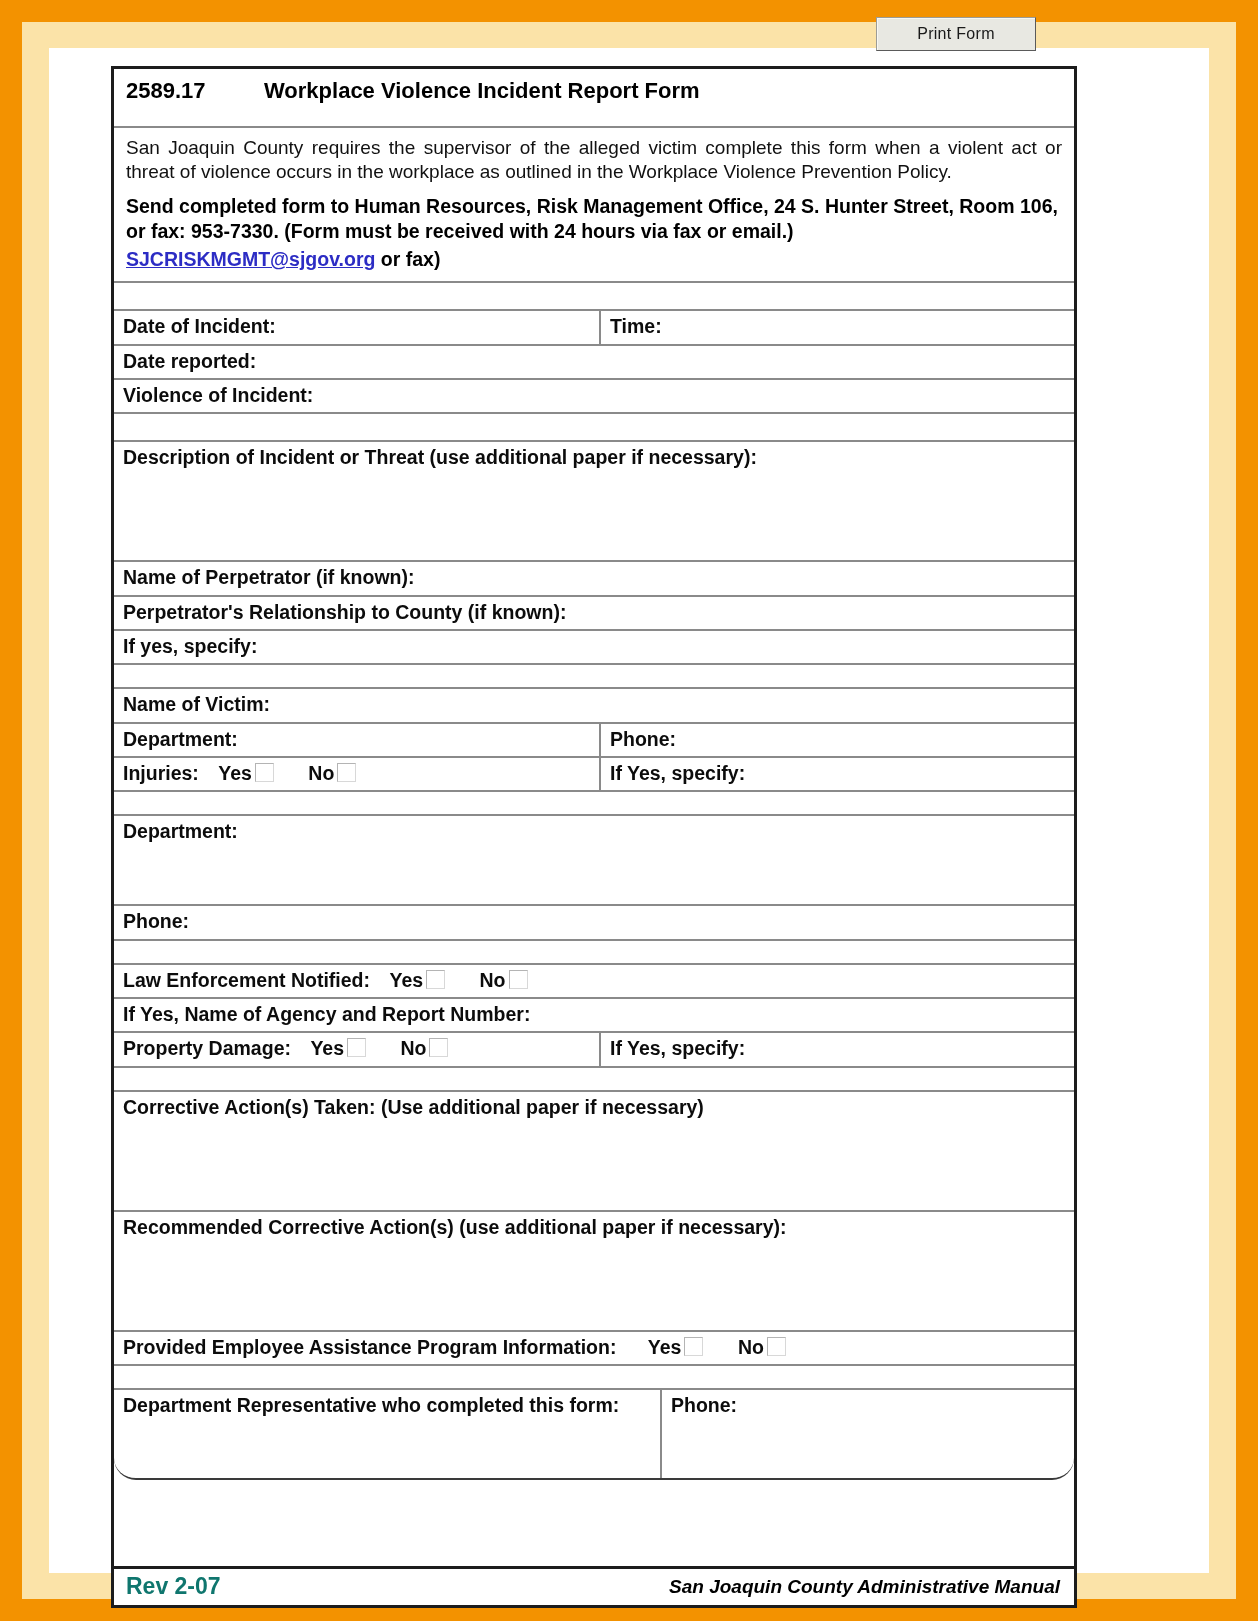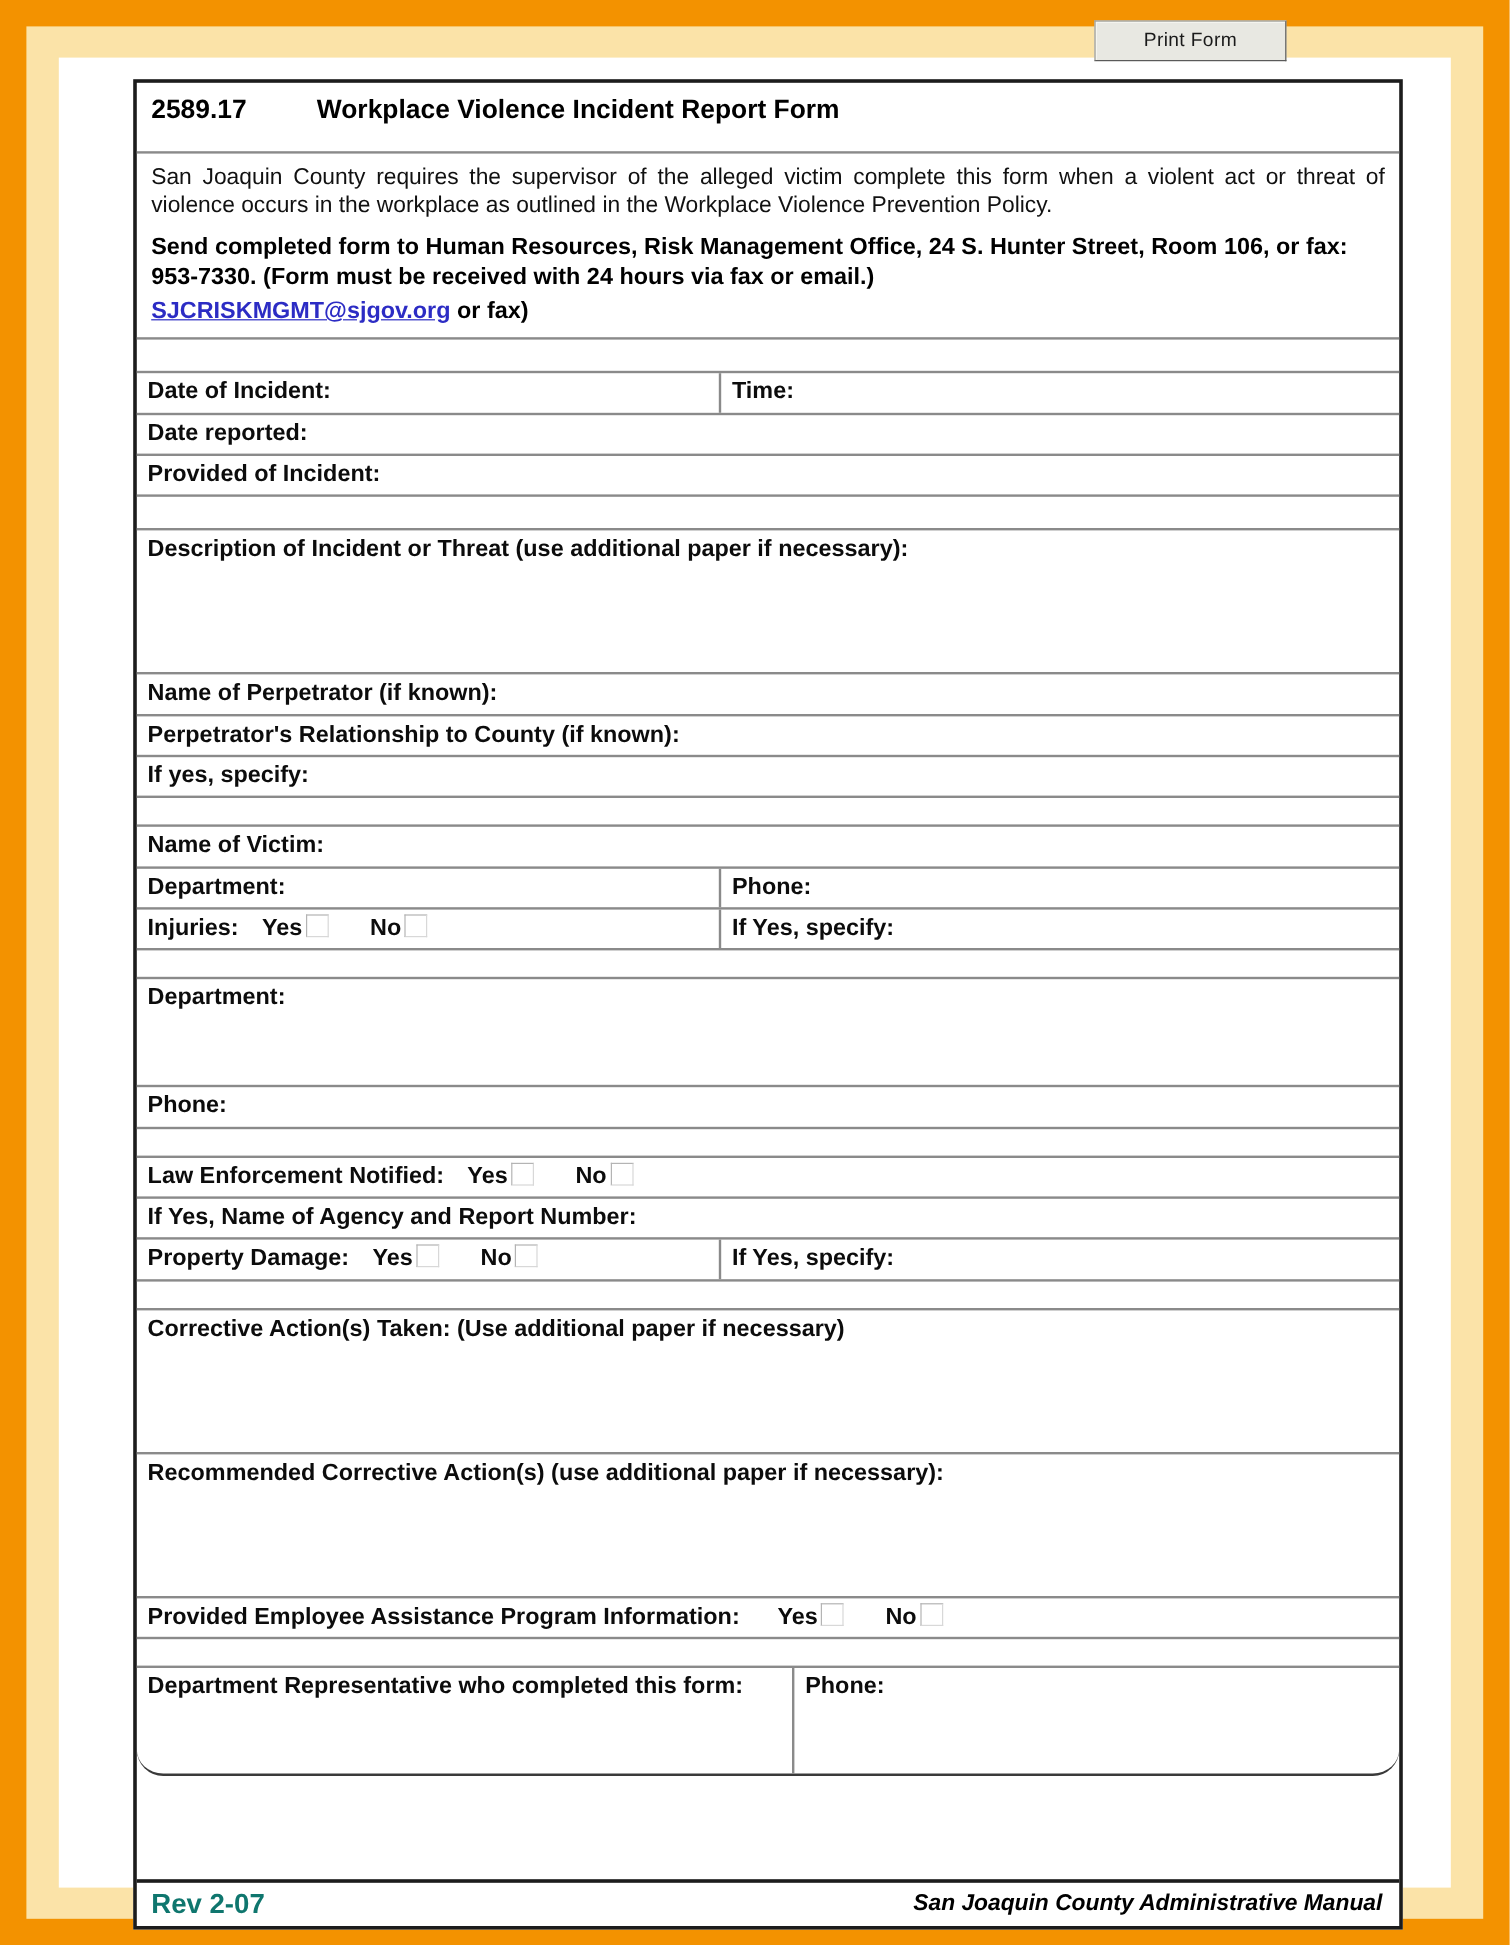--- a/index.html
+++ b/index.html
@@ -36,21 +36,21 @@
     position: absolute;
     left: 27px; top: 26px;
     right: 27px; bottom: 26px;
     background: #ffffff;
     box-sizing: border-box;
   }
 
   
   #print-form-button {
     position: absolute;
-    left: 912px;
+    left: 876px;
     top: 17px;
     width: 160px;
     height: 34px;
     background: #e8e8e2;
     border: 1px solid #5a5a5a;
     border-top-color: #9c9c96;
     border-left-color: #9c9c96;
     box-shadow: inset 1px 1px 0 #f7f7f3;
     font-family: "Liberation Sans", sans-serif;
     font-size: 16px;
@@ -60,21 +60,21 @@
     justify-content: center;
     cursor: pointer;
     letter-spacing: 0.3px;
   }
 
   
   #form-doc {
     position: absolute;
     left: 111px;
     top: 66px;
-    width: 1058px;
+    width: 966px;
     border: 3px solid #1c1c1c;
     background: #ffffff;
     box-sizing: border-box;
   }
 
   .row {
     display: flex;
     box-sizing: border-box;
     position: relative;
     font-weight: bold;
@@ -232,21 +232,21 @@
   </div>
 
   <div class="row bb">
     <div class="cell">
       <span>Date reported:</span>
     </div>
   </div>
 
   <div class="row bb">
     <div class="cell">
-      <span>Provided of Incident:</span>
+      <span>Violence of Incident:</span>
     </div>
   </div>
 
   <div class="spacer"></div>
 
   <div class="row bb">
     <div class="cell block-tall">
       <span>Description of Incident or Threat (use additional paper if necessary):</span>
     </div>
   </div>

